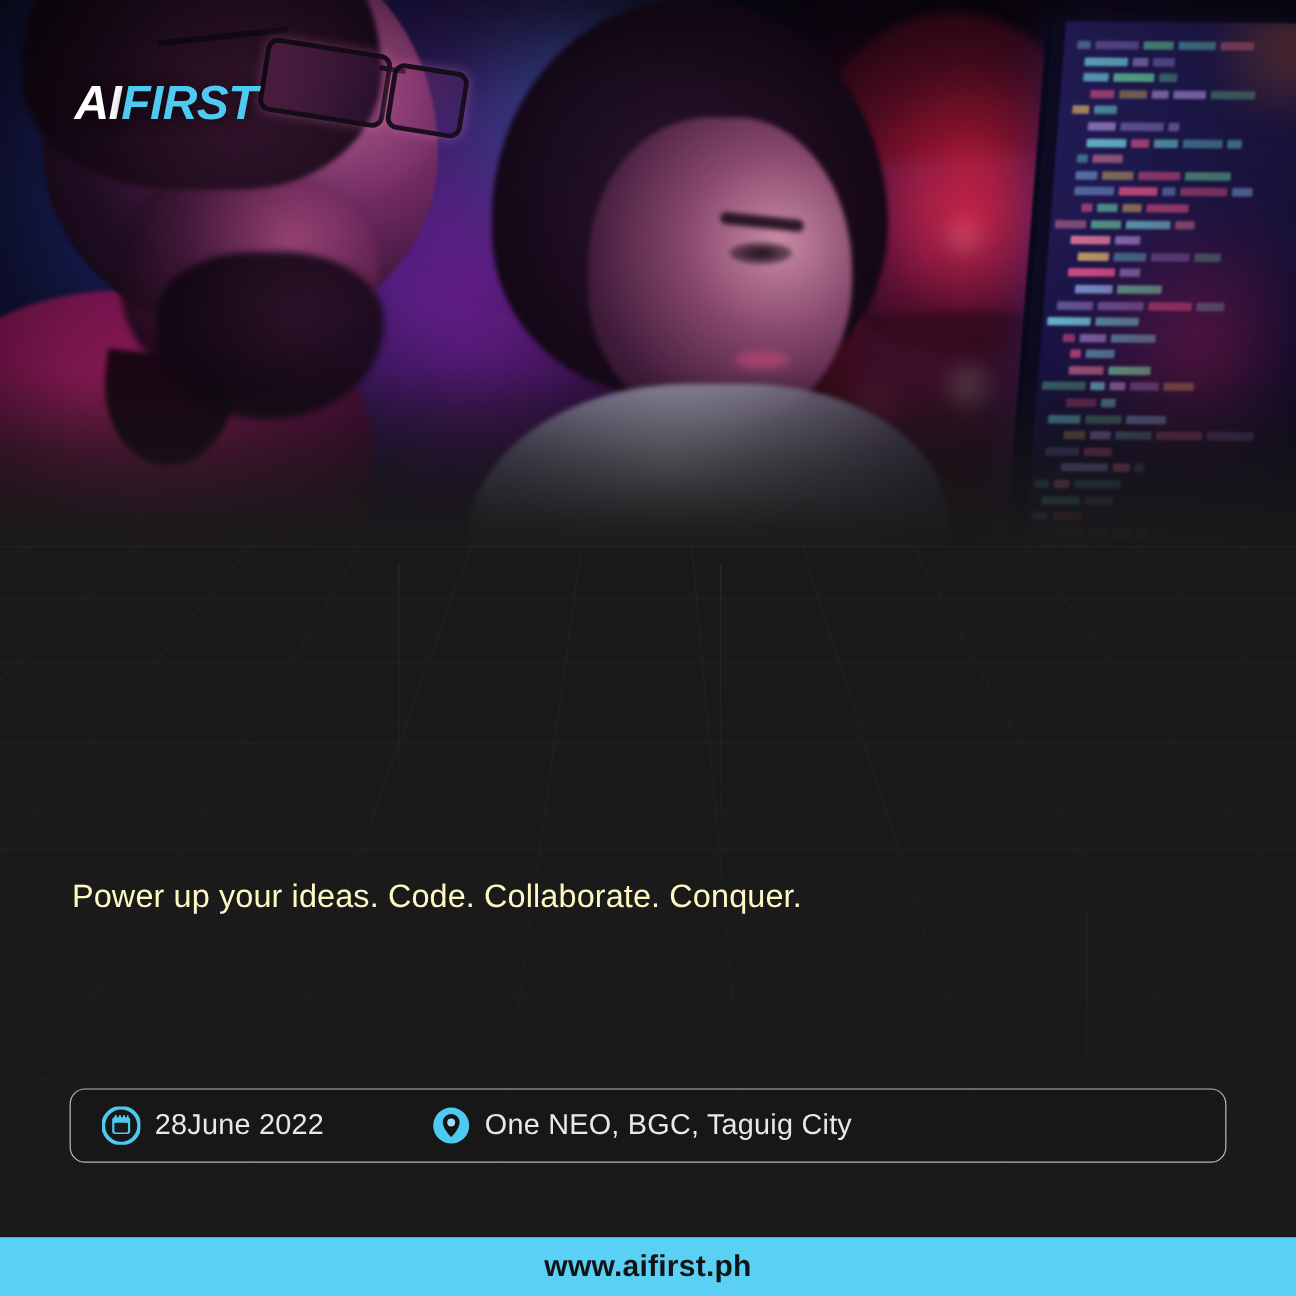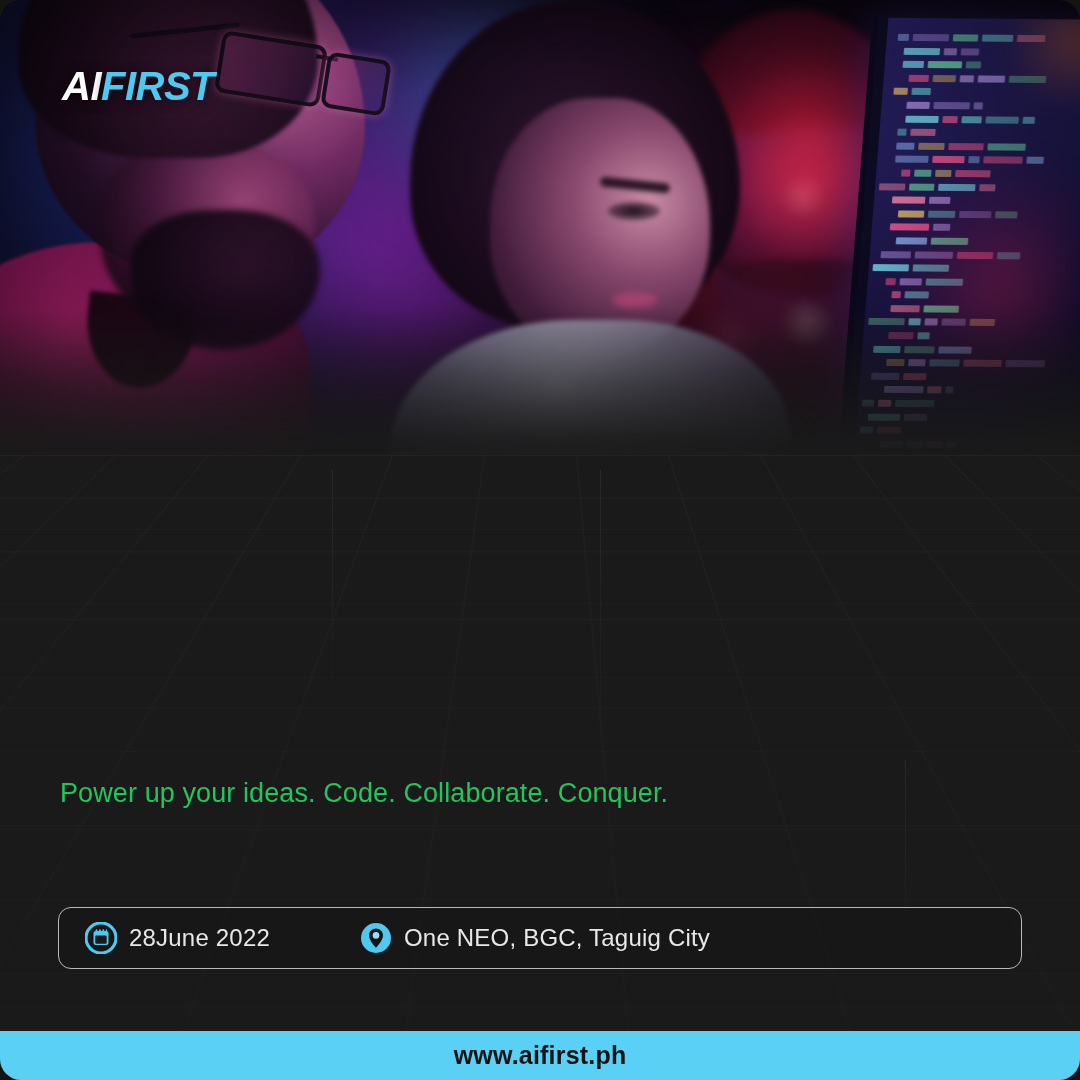--- a/index.html
+++ b/index.html
@@ -9,21 +9,20 @@
     background:#141414;
     font-family:"Liberation Sans", sans-serif;
     overflow:hidden;
   }
 
   .poster {
     position:relative;
     width:1080px; height:1080px;
     background:#1a1a1a;
     overflow:hidden;
-    border-radius:21px;
   }
 
   
   .hero {
     position:absolute;
     left:0; top:0;
     width:1080px; height:478px;
     overflow:hidden;
     background:#0a0610;
   }
@@ -309,24 +308,23 @@
     line-height:74px;
     letter-spacing:.2px;
     color:#ffffff;
     z-index:20;
   }
   .headline .hl-blue { color:#4ec9f0; }
 
   .subhead {
     position:absolute; left:60px; top:732px;
     font-size:27px; font-weight:normal;
-    color:#22c55e;
+    color:#fef9c3;
     letter-spacing:.1px;
     z-index:20;
-    margin-top:46px;
   }
 
   
   .infobar {
     position:absolute; left:58px; top:907px;
     width:964px; height:62px;
     border:1.5px solid #b9b9b9;
     border-radius:13px;
     display:flex; align-items:center;
     background:rgba(22,22,22,.55);

